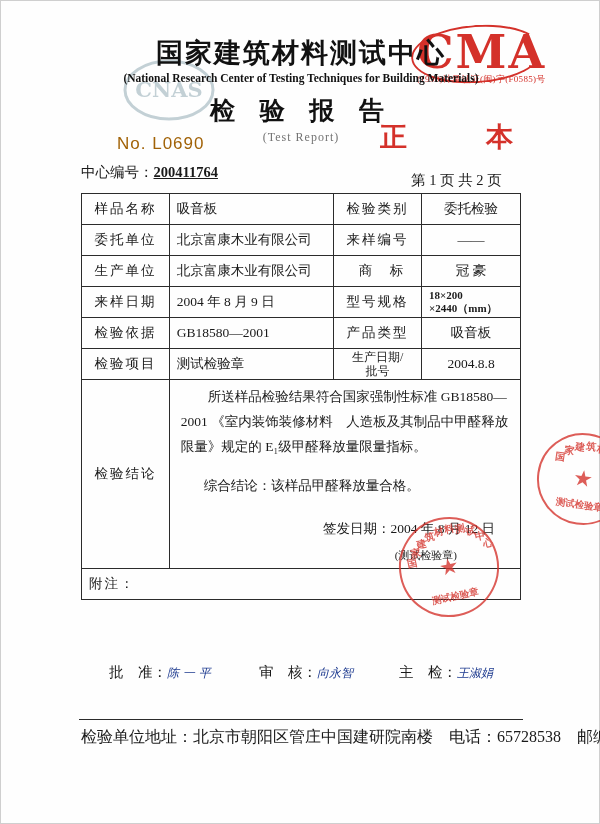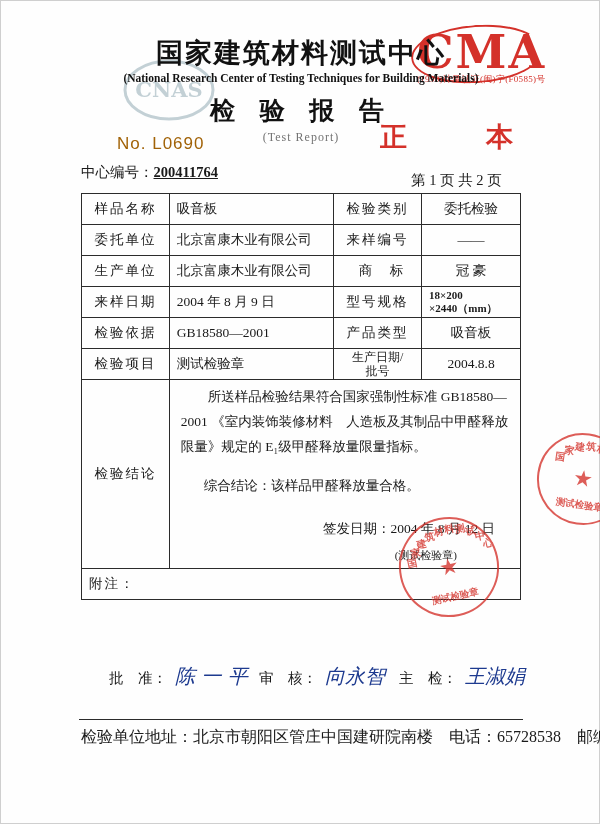--- a/index.html
+++ b/index.html
@@ -291,22 +291,22 @@
     font-size: 14.5px;
   }
   .sign-item { position: absolute; top: 0; white-space: nowrap; }
   #sign-approve { left: 28px; }
   #sign-review  { left: 178px; }
   #sign-inspect { left: 318px; }
   .hand {
     font-family: "DejaVu Serif", serif;
     color: #17317a;
     font-style: italic;
-    font-size: 20px;
-    margin-left: 8px;
+    font-size: 12px;
+    margin-left: 0;
   }
   .hand-blue { color:#1d3a8f; }
 
   
   .footer-rule {
     position: absolute;
     left: 78px;
     top: 718px;
     width: 444px;
     border-top: 1.5px solid #2b2b2b;

